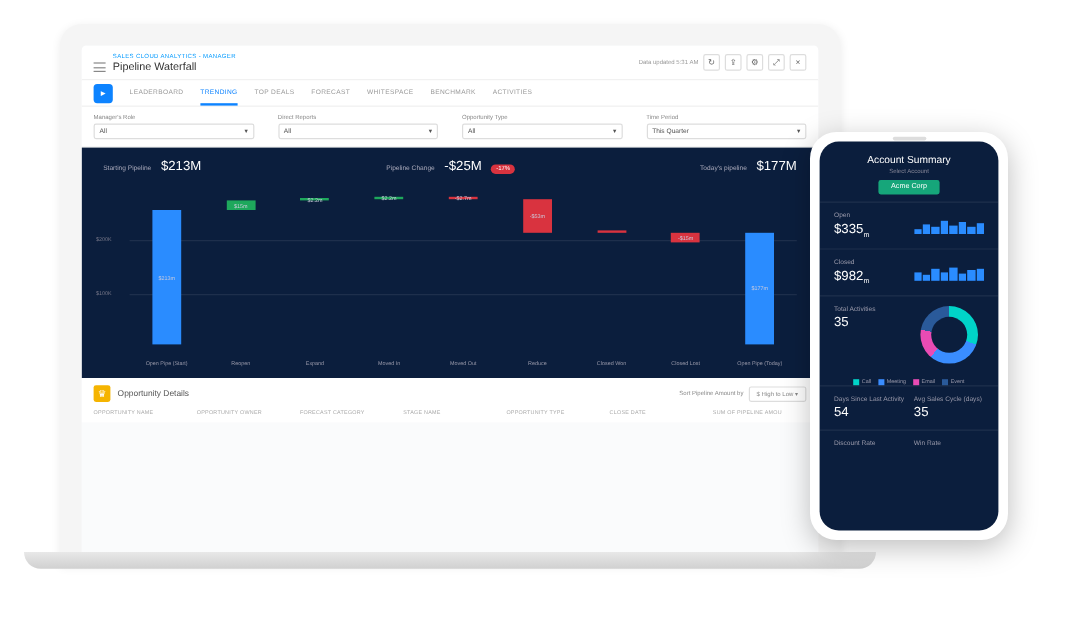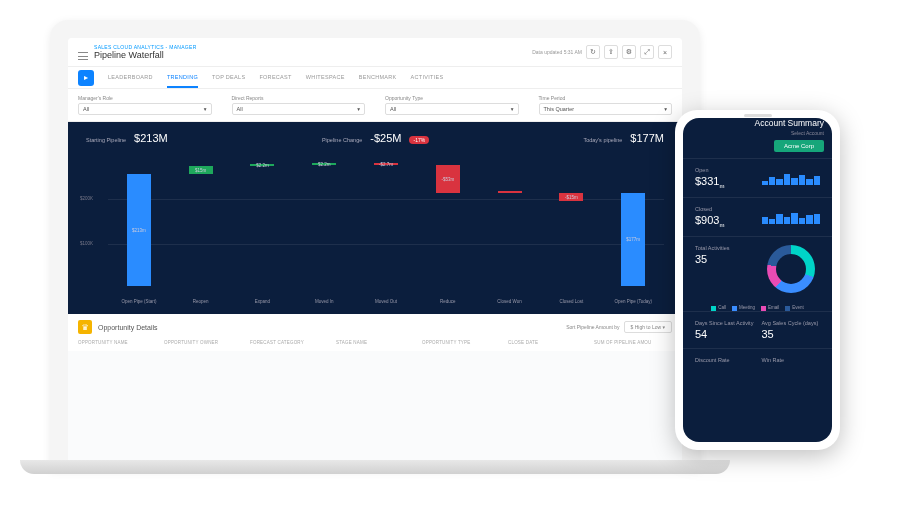--- a/index.html
+++ b/index.html
@@ -45,21 +45,21 @@
 .crown{width:14px;height:14px;background:#f5b400;border-radius:2px;display:flex;align-items:center;justify-content:center;color:#fff;font-size:8px}
 .sort{display:flex;align-items:center;gap:4px;font-size:5px;color:#888}
 .sort-select{border:1px solid #ddd;border-radius:2px;padding:2px 6px;font-size:5px}
 .details-cols{display:flex;gap:8px;font-size:4.5px;color:#aaa;letter-spacing:0.2px}
 .details-cols span{flex:1}
 
 
 .phone{position:absolute;right:60px;top:110px;width:165px;height:340px;background:#fff;border-radius:22px;box-shadow:0 6px 24px rgba(0,0,0,0.25);padding:8px}
 .phone-screen{width:100%;height:100%;background:#0b1e3d;border-radius:16px;overflow:hidden;color:#fff;font-size:7px;display:flex;flex-direction:column}
 .phone-speaker{position:absolute;top:4px;left:50%;transform:translateX(-50%);width:28px;height:3px;background:#ddd;border-radius:2px}
-.ph-head{text-align:right;padding:0 8px 6px}
+.ph-head{text-align:center;padding:10px 8px 6px}
 .ph-title{font-size:8.5px;font-weight:400}
 .ph-sub{font-size:5px;color:#889;margin-top:2px}
 .ph-acct{display:inline-block;background:#16a67a;padding:3px 10px;border-radius:2px;font-size:6px;margin-top:4px}
 .ph-row{display:flex;border-top:1px solid rgba(255,255,255,0.08);padding:8px}
 .ph-cell{flex:1;padding:0 4px}
 .ph-label{font-size:5.5px;color:#99a}
 .ph-val{font-size:11px;font-weight:300;margin-top:2px}
 .ph-val sub{font-size:6px}
 .spark{margin-top:4px;height:14px;display:flex;align-items:flex-end;gap:1px}
 .spark span{flex:1;background:#2a8cff}
@@ -238,39 +238,39 @@
   <div class="phone-speaker"></div>
   <div class="phone-screen">
     <div class="ph-head">
       <div class="ph-title">Account Summary</div>
       <div class="ph-sub">Select Account</div>
       <div class="ph-acct">Acme Corp</div>
     </div>
     <div class="ph-row">
       <div class="ph-cell">
         <div class="ph-label">Open</div>
-        <div class="ph-val"><span>$331</span><sub>m</sub></div>
+        <div class="ph-val"><span>$335</span><sub>m</sub></div>
       </div>
       <div class="ph-cell">
         <div class="spark">
             <span style="height:30%"></span>
             <span style="height:60%"></span>
             <span style="height:40%"></span>
             <span style="height:80%"></span>
             <span style="height:50%"></span>
             <span style="height:70%"></span>
             <span style="height:45%"></span>
             <span style="height:65%"></span>
           </div>
       </div>
     </div>
     <div class="ph-row">
       <div class="ph-cell">
         <div class="ph-label">Closed</div>
-        <div class="ph-val"><span>$903</span><sub>m</sub></div>
+        <div class="ph-val"><span>$982</span><sub>m</sub></div>
       </div>
       <div class="ph-cell">
         <div class="spark">
             <span style="height:50%"></span>
             <span style="height:40%"></span>
             <span style="height:70%"></span>
             <span style="height:55%"></span>
             <span style="height:80%"></span>
             <span style="height:45%"></span>
             <span style="height:65%"></span>

